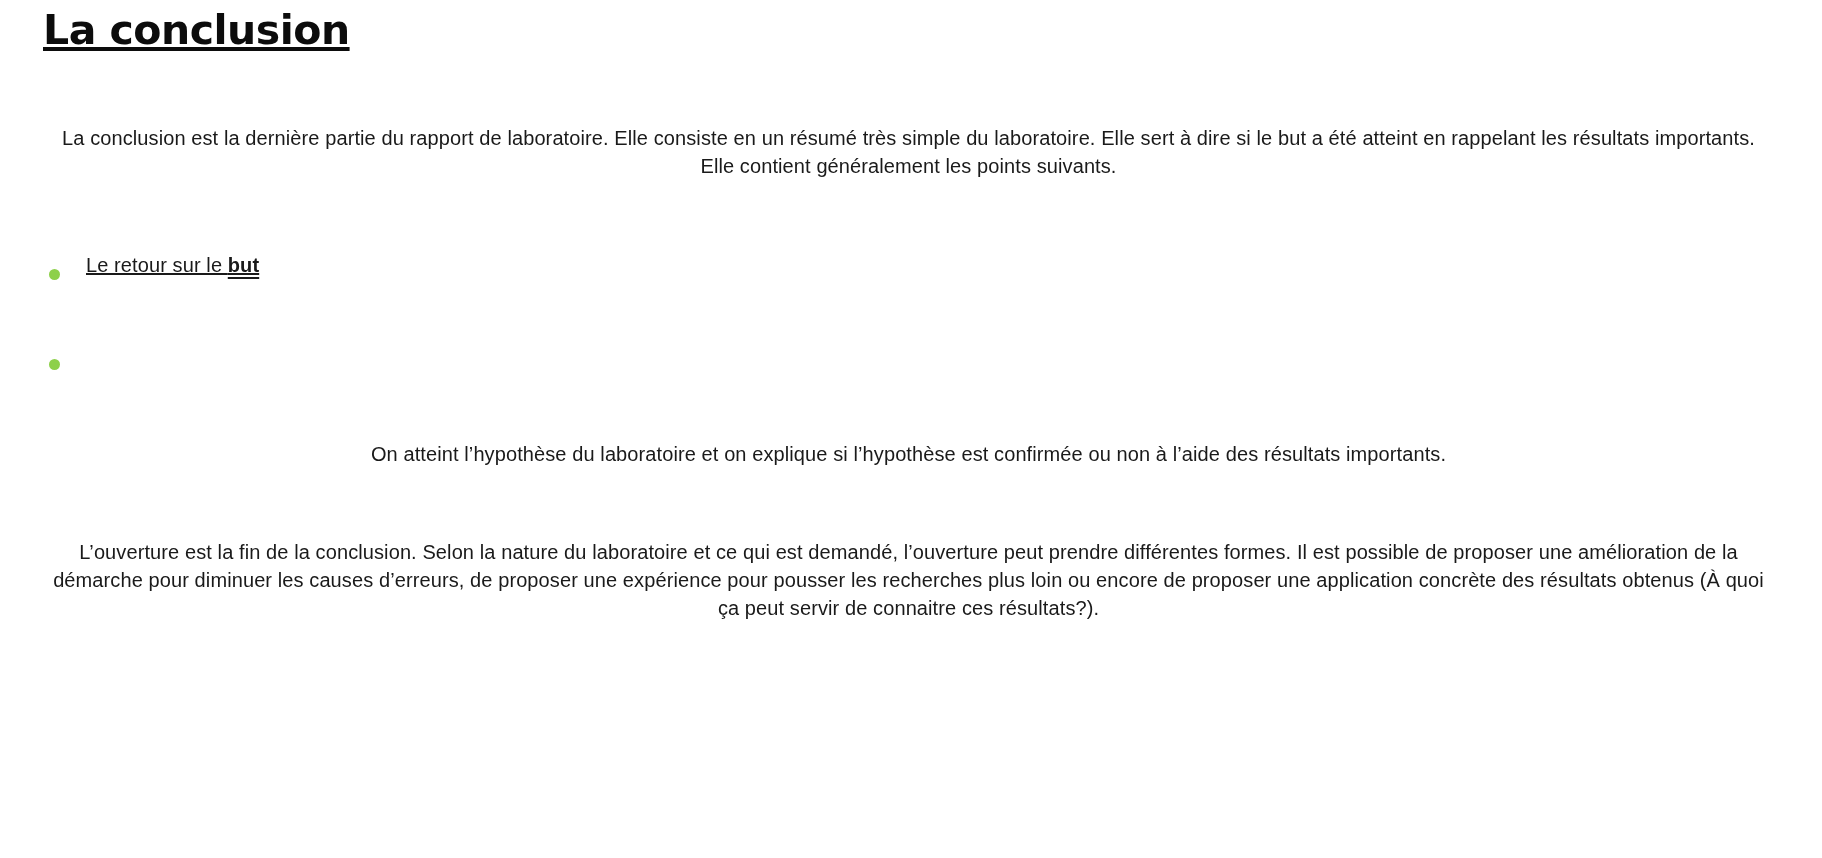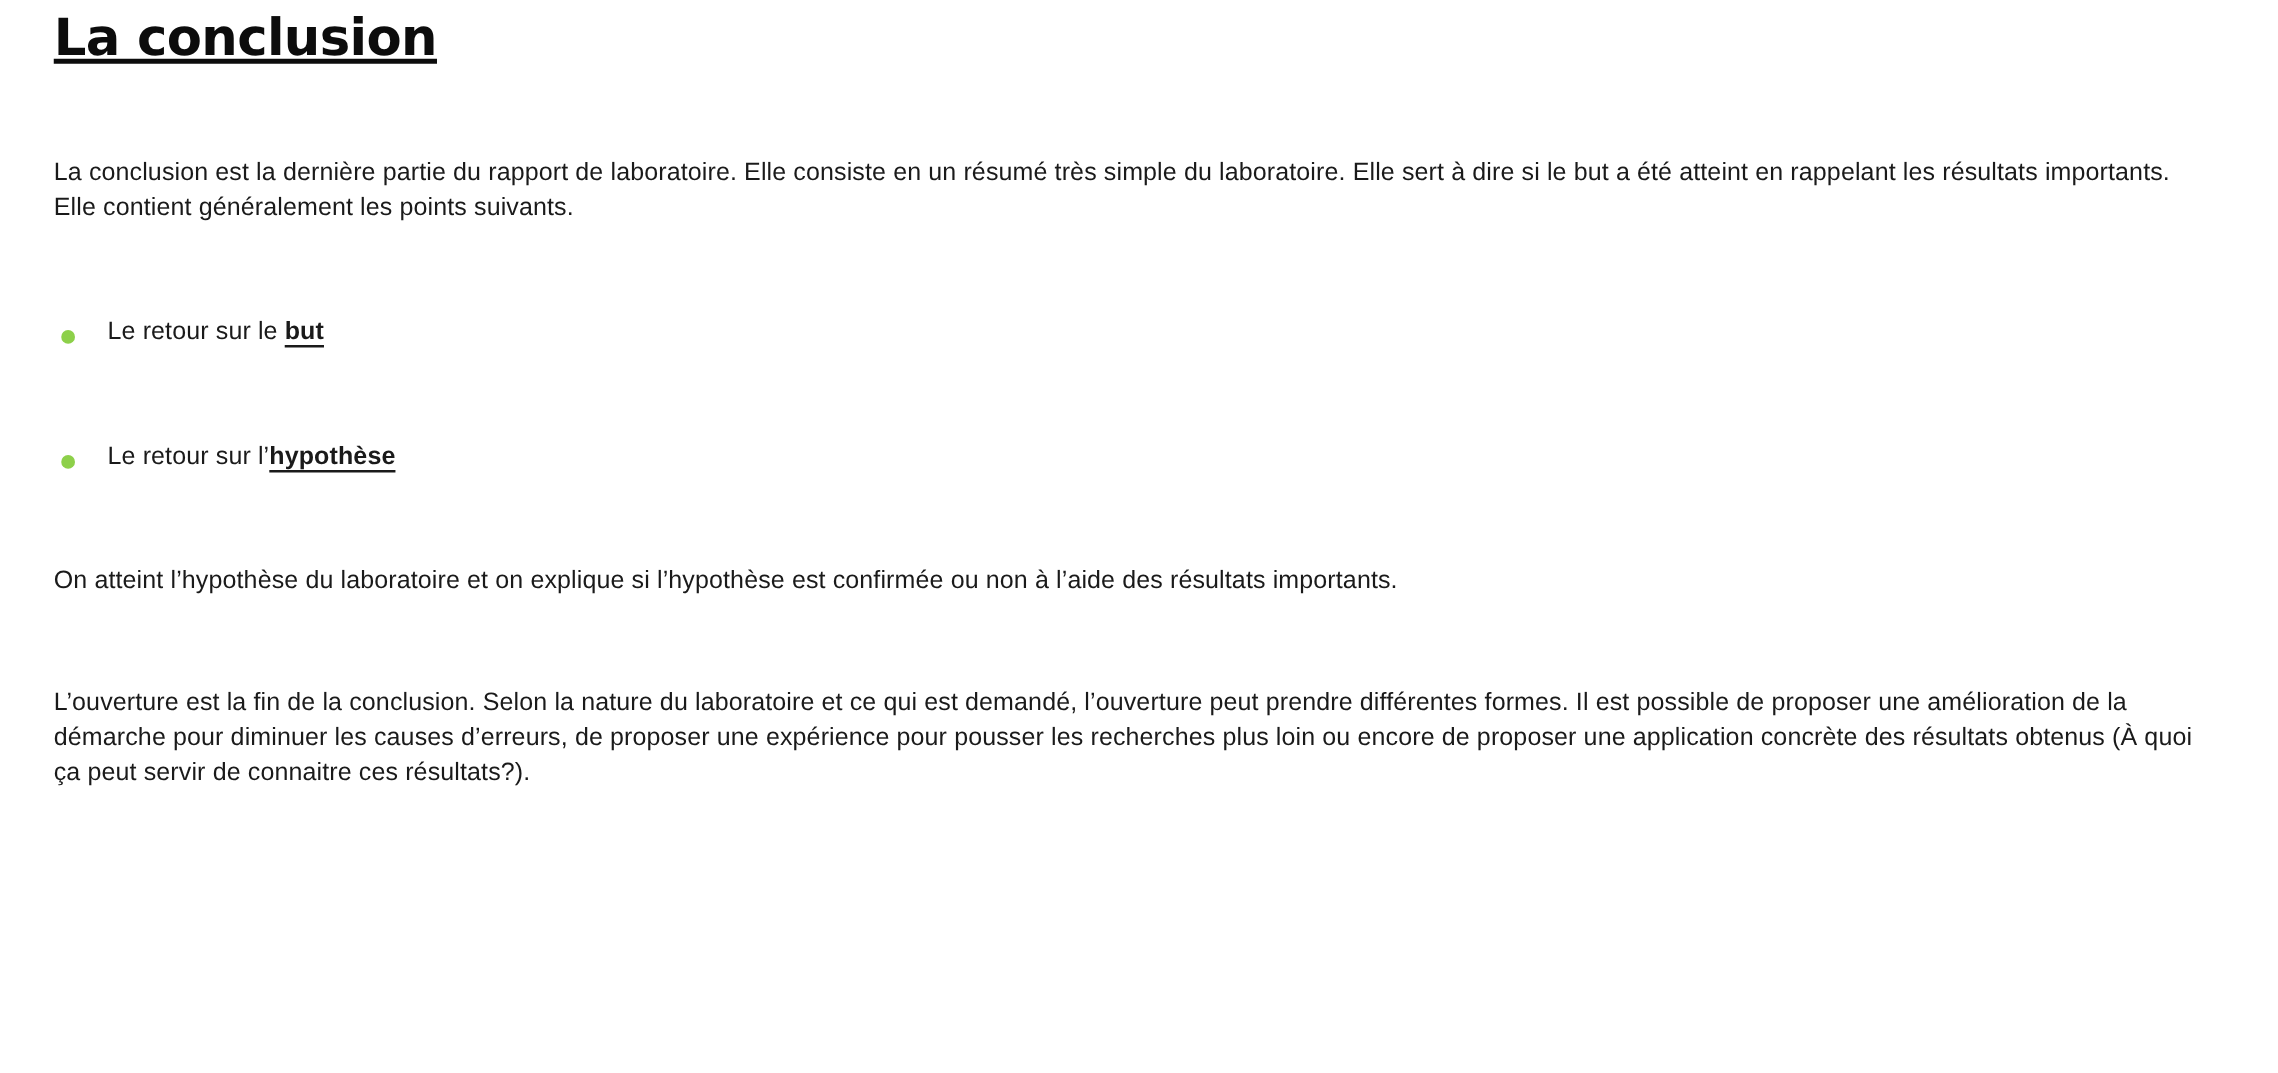--- a/index.html
+++ b/index.html
@@ -29,25 +29,27 @@
     letter-spacing: -0.5px;
     color: #0c0c0c;
     text-decoration: underline;
   }
   .para {
     margin: 70px 0 0 0;
     font-size: 20px;
     line-height: 28px;
     max-width: 1735px;
     letter-spacing: 0.1px;
+    text-align: center;
   }
   .bullet-row {
     margin-top: 70px;
     display: flex;
-    align-items: center;
+    align-items: flex-end;
+    text-decoration: underline;
   }
   .bullet-dot {
     flex: none;
     width: 11px;
     height: 11px;
     border-radius: 50%;
     background: var(--bullet-color, #8dd04a);
     margin: 9px 26px 0 6px;
   }
   .bullet-text {
@@ -74,21 +76,20 @@
   <p class="para">La conclusion est la dernière partie du rapport de laboratoire. Elle consiste en un résumé très simple du laboratoire. Elle sert à dire si le but a été atteint en rappelant les résultats importants. Elle contient généralement les points suivants.</p>
 
   <div class="bullet-row">
     <span class="bullet-dot"></span>
     <span class="bullet-text"><span>Le retour sur le </span><a class="term-link">but</a></span>
   </div>
 
 
   <div class="bullet-row">
     <span class="bullet-dot"></span>
-    <span class="bullet-text"><span>Le retour sur l’</span><a class="term-link">hypothèse</a></span>
   </div>
 
   <p class="para">On atteint l’hypothèse du laboratoire et on explique si l’hypothèse est confirmée ou non à l’aide des résultats importants.</p>
 
 
   <p class="para">L’ouverture est la fin de la conclusion. Selon la nature du laboratoire et ce qui est demandé, l’ouverture peut prendre différentes formes. Il est possible de proposer une amélioration de la démarche pour diminuer les causes d’erreurs, de proposer une expérience pour pousser les recherches plus loin ou encore de proposer une application concrète des résultats obtenus (À quoi ça peut servir de connaitre ces résultats?).</p>
 
 </div>
 
 </body></html>

